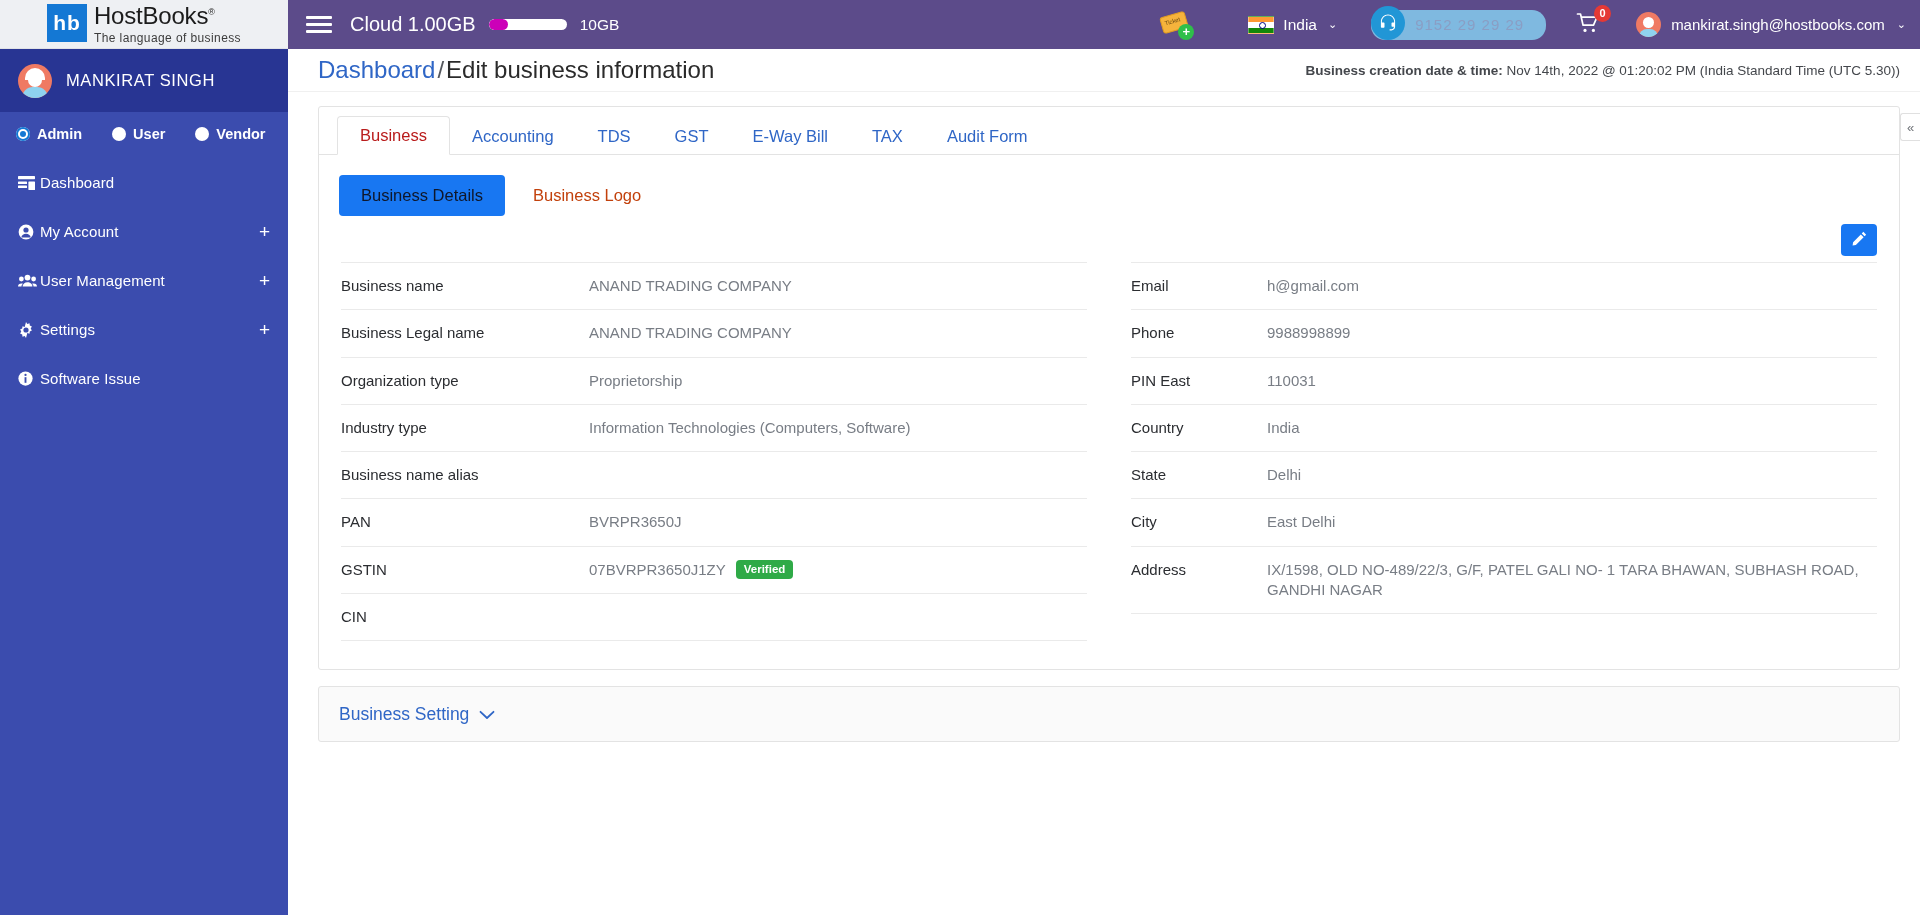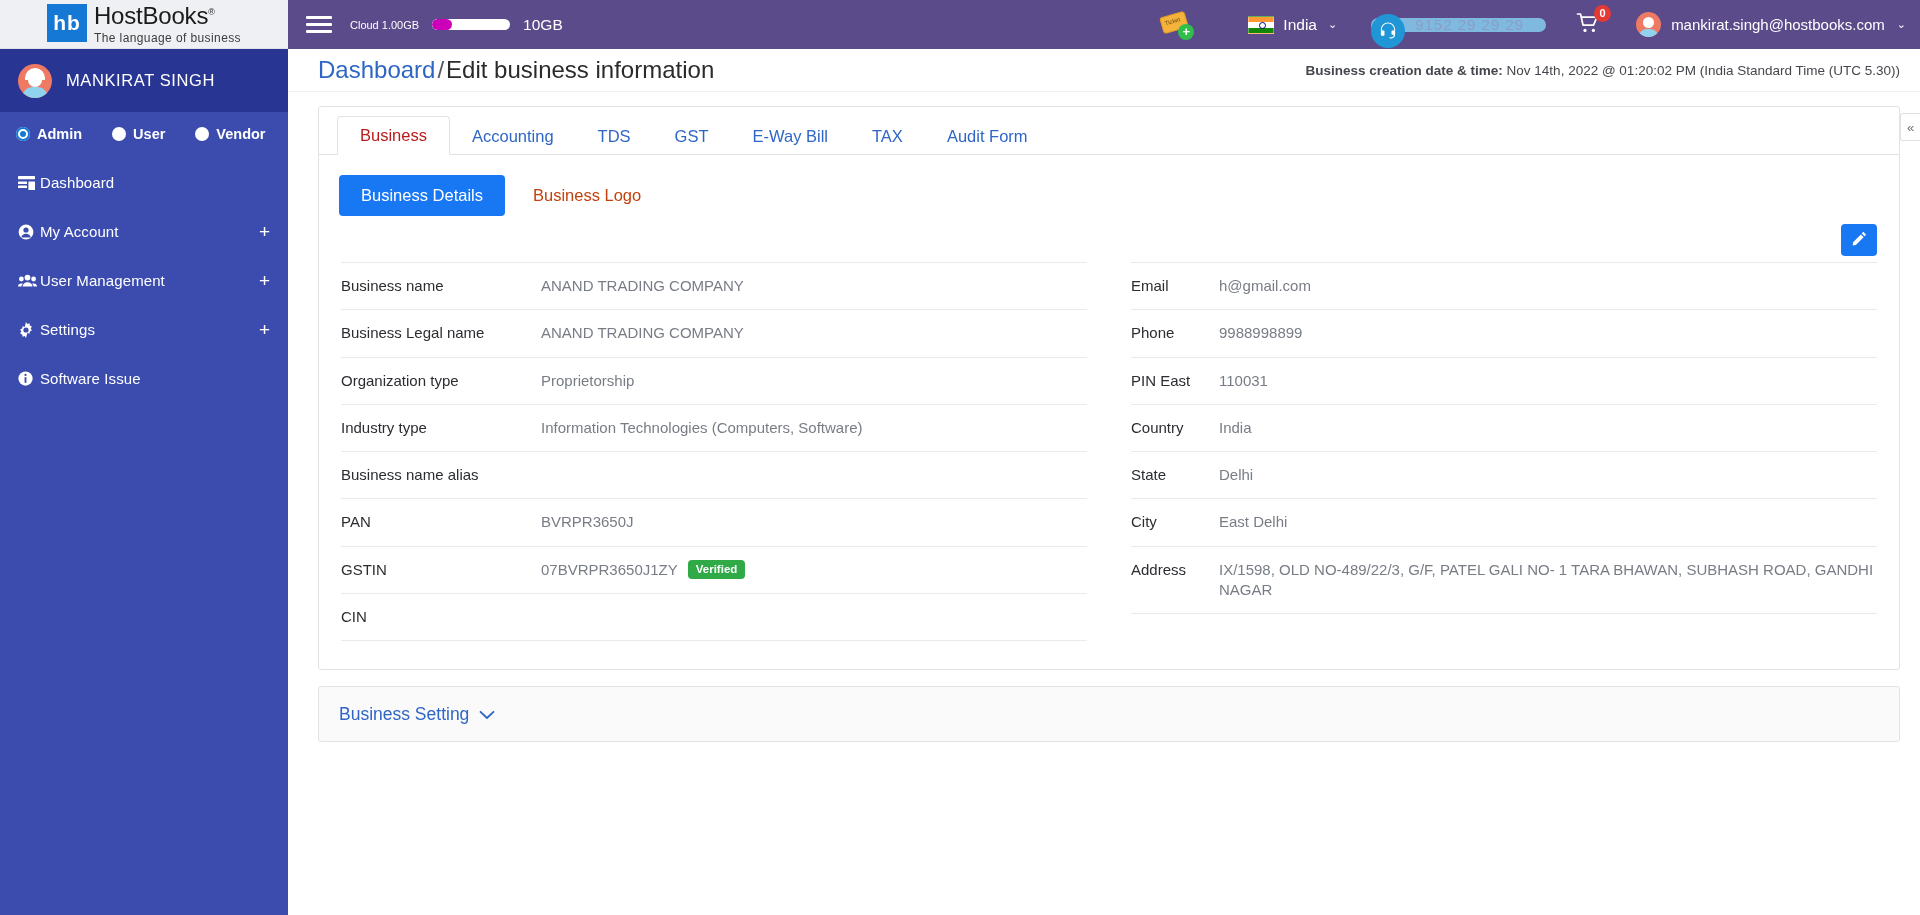--- a/index.html
+++ b/index.html
@@ -99,21 +99,21 @@
   
   .main { flex: 1; display: flex; flex-direction: column; background: #ffffff; }
 
   .topbar {
     height: 49px; background: #5c4b8a;
     display: flex; align-items: center; padding: 0 14px 0 18px; gap: 0;
     color: #ffffff;
   }
   .burger { width: 26px; display: flex; flex-direction: column; gap: 4px; cursor: pointer; }
   .burger span { display: block; height: 3px; background: #ffffff; border-radius: 1px; }
-  .cloud-text { font-size: 11px; margin-left: 18px; white-space: nowrap; }
+  .cloud-text { font-size: 20px; margin-left: 18px; white-space: nowrap; }
   .cloud-bar {
     width: 78px; height: 11px; background: #ffffff; border-radius: 6px;
     margin-left: 13px; overflow: hidden; position: relative;
   }
   .cloud-bar i { display: block; height: 100%; background: #cc00b8; border-radius: 6px; }
   .cloud-max { font-size: 15.5px; margin-left: 13px; }
   .topbar-spacer { flex: 1; }
 
   .ticket-btn { position: relative; width: 34px; height: 30px; cursor: pointer; margin-right: 54px; }
   .ticket-body {
@@ -139,21 +139,21 @@
   .flag::after {
     content: ""; position: absolute; left: 50%; top: 50%;
     width: 5px; height: 5px; margin: -2.5px 0 0 -2.5px;
     border: 1px solid #000080; border-radius: 50%;
   }
   .country-name { font-size: 15.5px; }
   .caret { font-size: 11px; margin-left: 2px; }
 
   .support { display: flex; align-items: center; position: relative; margin-right: 30px; cursor: pointer; }
   .support-pill {
-    height: 14px; background: #7fb9e0; border-radius: 14px;
+    height: 30px; background: #7fb9e0; border-radius: 14px;
     padding: 0 22px 0 44px; display: flex; align-items: center;
     color: #8a9ec4; font-size: 15px; letter-spacing: 1px;
   }
   .headset {
     position: absolute; left: 0; top: -4px; width: 34px; height: 34px;
     border-radius: 50%; background: #2196d6;
     display: flex; align-items: center; justify-content: center;
   }
 
   .cart-btn { position: relative; width: 32px; cursor: pointer; margin-right: 28px; }
@@ -205,33 +205,33 @@
     color: #b91c1c; background: #ffffff;
     border: 1px solid #e3e3e3; border-bottom-color: #ffffff;
     border-radius: 4px 4px 0 0;
   }
 
   .subtabs { display: flex; align-items: center; gap: 6px; padding: 20px 20px 0 20px; }
   .subtab {
     font-size: 16.5px; padding: 11px 22px; border-radius: 4px;
     color: #c2410c; cursor: pointer; white-space: nowrap;
   }
-  .subtab.active { background: #1877f2; color: #ffffff; }
+  .subtab.active { background: #1877f2; color: #0f172a; }
 
   .edit-row { display: flex; justify-content: flex-end; padding: 8px 22px 0 22px; }
   .edit-btn {
     width: 36px; height: 32px; border-radius: 4px; background: #1877f2;
     display: flex; align-items: center; justify-content: center; cursor: pointer;
   }
 
   .cols { display: flex; padding: 6px 22px 28px 22px; gap: 44px; }
   .col { flex: 1; min-width: 0; }
   .kv {
     display: flex; align-items: flex-start;
-    border-bottom: 1px solid #eaeaea; padding: 13px 0 13px 0; min-height: 46px;
+    border-bottom: 1px solid #eaeaea; padding: 13px 0 13px 0; min-height: 46px; gap: 48px;
   }
   .kv:first-child { border-top: 1px solid #eaeaea; }
   .k {
     width: 200px; min-width: 200px; font-size: 15px; color: #2b2d31;
     font-weight: 500; line-height: 1.35; padding-right: 8px;
   }
   .col.right .k { width: 88px; min-width: 88px; }
   .v {
     flex: 1; font-size: 15px; color: #787d85; line-height: 1.35;
     display: flex; align-items: center; flex-wrap: wrap; gap: 10px;

